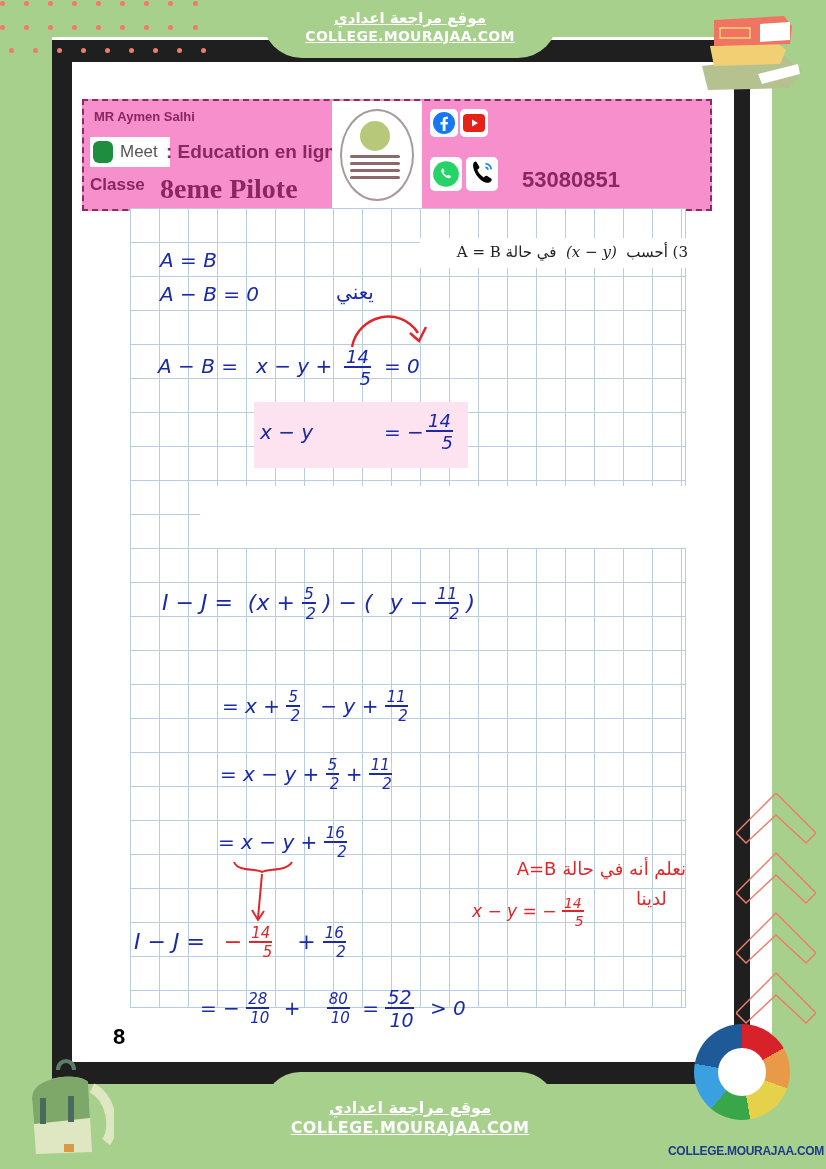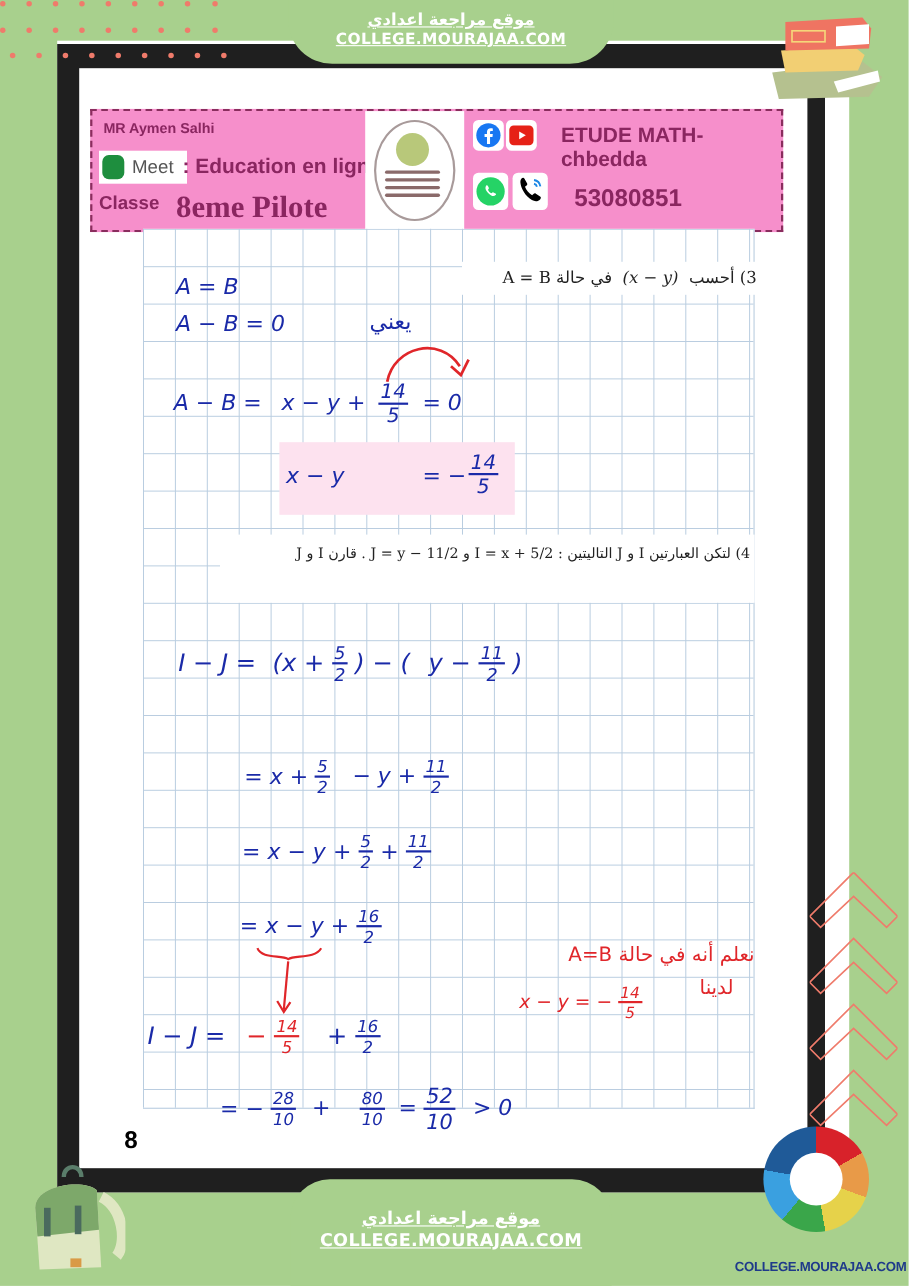--- a/index.html
+++ b/index.html
@@ -44,21 +44,21 @@
     background-image:
       linear-gradient(to right, #b9cde0 1px, transparent 1px),
       linear-gradient(to bottom, #b9cde0 1px, transparent 1px);
     background-size: 29px 29px, 100% 34px;
     border-right: 1px solid #b9cde0; border-bottom: 1px solid #b9cde0; }
 
   .qbox { position: absolute; background: #fff; font-family: "DejaVu Serif", serif; color: #222; direction: rtl; }
 
   .hw { position: absolute; font-family: "DejaVu Sans", sans-serif; color: #1a2aa8; font-style: italic; white-space: nowrap; }
   .hw.red { color: #e0262a; font-style: italic; }
-  .frac { display: inline-flex; flex-direction: column; align-items: center; vertical-align: middle; line-height: 1; }
+  .frac { display: inline-flex; flex-direction: column; align-items: flex-end; vertical-align: middle; line-height: 1; }
   .frac .n { border-bottom: 2px solid currentColor; padding: 0 2px; }
   .frac .d { padding-top: 2px; }
 
   .highlight { position: absolute; left: 254px; top: 402px; width: 214px; height: 66px; background: #fde2ef; }
 
   .page-num { position: absolute; left: 113px; top: 1024px; font-family: "Liberation Sans", sans-serif; font-weight: bold; font-size: 22px; color: #000; }
 
   .chevrons { position: absolute; left: 736px; top: 793px; width: 80px; height: 240px; }
 </style>
 </head>
@@ -127,21 +127,20 @@
         <circle cx="12" cy="12" r="11" fill="#1877f2"></circle>
         <path d="M13.5 20v-6.5h2.2l.3-2.6h-2.5V9.3c0-.7.2-1.2 1.3-1.2H16V5.8c-.3 0-1.1-.1-2-.1-2 0-3.3 1.2-3.3 3.4v1.8H8.5v2.6h2.2V20z" fill="#fff"></path>
       </svg>
   </div>
   <div class="icon-sq" style="left:376px;top:8px">
     <svg width="24" height="24" viewBox="0 0 24 24">
         <rect x="1" y="3" width="22" height="18" rx="4" fill="#e62117"></rect>
         <path d="M10 8.5v7l6-3.5z" fill="#fff"></path>
       </svg>
   </div>
-  <div class="hdr-text" style="left:426px;top:12px;font-size:19px">ETUDE MATH-chbedda</div>
 
   <div class="icon-sq" style="left:346px;top:56px;width:32px;height:34px">
     <svg width="28" height="28" viewBox="0 0 24 24">
         <circle cx="12" cy="12" r="11" fill="#25d366"></circle>
         <path d="M8.5 7.5c.5-.5 1-.4 1.3.1l.8 1.6c.2.4 0 .8-.3 1.1l-.4.4c.5 1.2 1.6 2.3 2.8 2.8l.4-.4c.3-.3.7-.5 1.1-.3l1.6.8c.5.3.6.8.1 1.3-1.3 1.3-3.1 1-5.2-1.1s-3.5-4.1-2.2-6.3z" fill="#fff"></path>
       </svg>
   </div>
   <div class="icon-sq" style="left:382px;top:56px;width:32px;height:34px">
     <svg width="28" height="30" viewBox="0 0 24 26">
         <path d="M5 3c1-1 2-1 2.5 0l2 3.5c.4.7.2 1.4-.4 1.9l-1.2 1c1 2.6 3 5 5.6 6.6l1.1-1c.6-.5 1.3-.6 1.9-.2l3.3 2.2c.8.5.8 1.5 0 2.3-2.3 2.3-6 1.8-10-2.2S2.8 5.3 5 3z" fill="#000"></path>
@@ -180,21 +179,20 @@
 <div class="hw" style="left:260px;top:420px;font-size:20px">x − y</div>
 <div class="hw" style="left:384px;top:420px;font-size:20px">= −</div>
 <div class="hw" style="left:426px;top:412px;font-size:18px">
   <span class="frac">
       <span class="n">14</span>
       <span class="d">5</span>
     </span>
 </div>
 
 <div class="qbox" style="left:200px;top:486px;width:486px;height:62px;font-size:13px;text-align:right;padding:6px 4px 0 0;line-height:24px">
-  <div>4) لتكن العبارتين  I و J  التاليتين : I = x + 5/2 و J = y − 11/2 . قارن I و J</div>
 </div>
 
 <div class="hw" style="left:162px;top:586px;font-size:22px">
   <span>I − J =</span>
   <span style="margin-left:8px">(x +</span>
   <span class="frac" style="font-size:16px">
       <span class="n">5</span>
       <span class="d">2</span>
     </span>
   <span>) − (</span>

